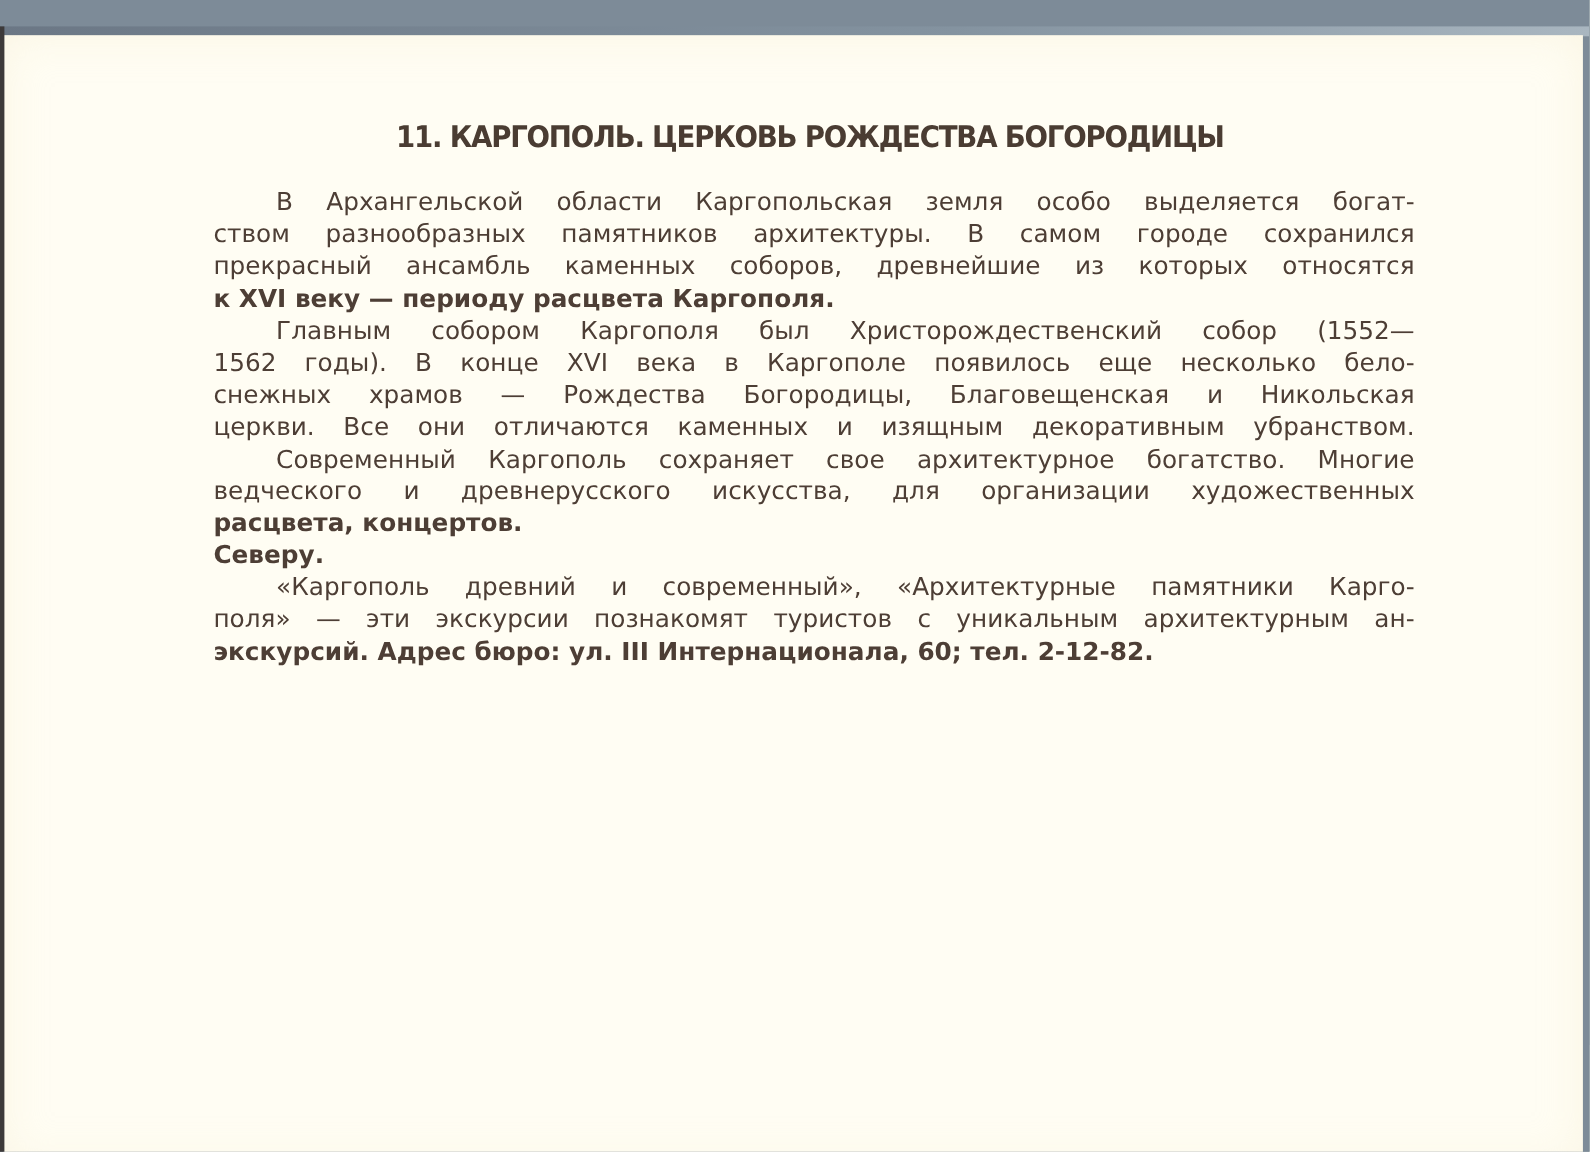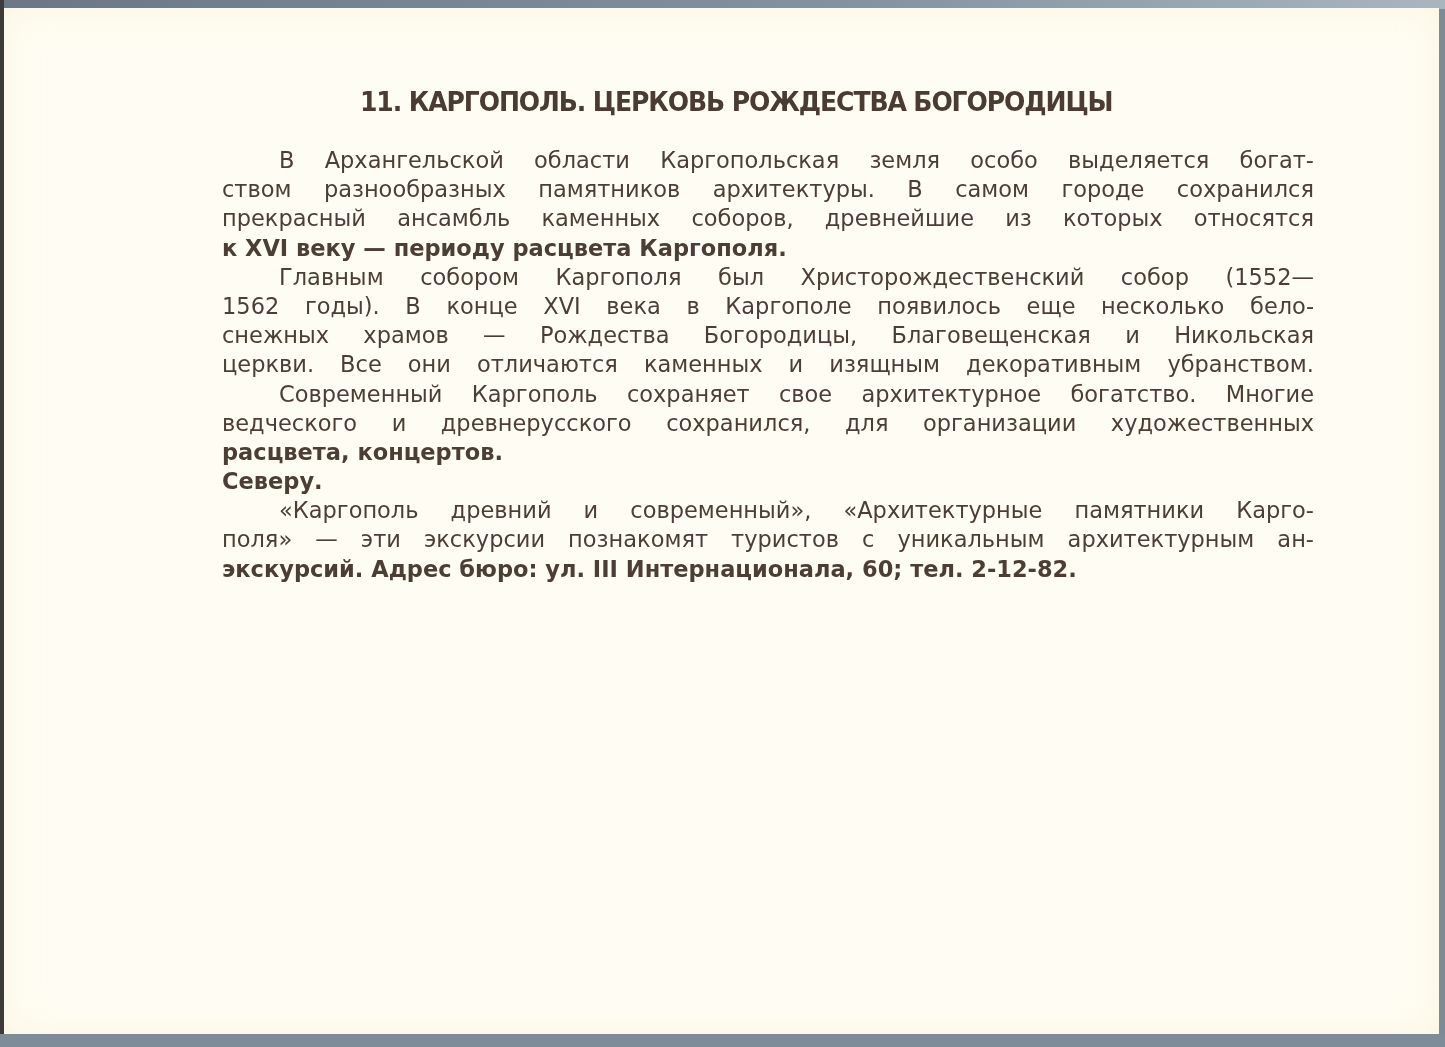--- a/index.html
+++ b/index.html
@@ -8,20 +8,21 @@
       width: 1445px;
       height: 1047px;
       overflow: hidden;
       background: #7d8b98;
     }
     .scan {
       position: relative;
       width: 1445px;
       height: 926px;
       background: #7d8b98;
+      margin-top: 24px;
     }
     .card {
       position: absolute;
       left: 3px;
       top: 8px;
       width: 1436px;
       height: 1026px;
       background: #fffdf3;
       box-shadow: inset 0 0 40px rgba(240, 232, 200, 0.35);
     }
@@ -58,21 +59,21 @@
       font-weight: bold;
       font-size: 27px;
       letter-spacing: -1.2px;
       color: #4a3c32;
       white-space: nowrap;
       transform: scaleX(0.93);
       transform-origin: left center;
     }
     .body-text {
       position: absolute;
-      left: 222px;
+      left: 194px;
       top: 146px;
       width: 1092px;
       font-family: "DejaVu Sans", sans-serif;
       font-size: 22.5px;
       line-height: 29.2px;
       color: #4d3e35;
     }
     .line {
       display: block;
       white-space: nowrap;
@@ -117,21 +118,21 @@
     <span class="line">ством разнообразных памятников архитектуры. В самом городе сохранился</span>
     <span class="line">прекрасный ансамбль каменных соборов, древнейшие из которых относятся</span>
     <span class="line last">к XVI веку — периоду расцвета Каргополя.</span>
 
     <span class="line indent">Главным собором Каргополя был Христорождественский собор (1552—</span>
     <span class="line">1562 годы). В конце XVI века в Каргополе появилось еще несколько бело-</span>
     <span class="line">снежных храмов — Рождества Богородицы, Благовещенская и Никольская</span>
     <span class="line">церкви. Все они отличаются каменных и изящным декоративным убранством.</span>
 
     <span class="line indent">Современный Каргополь сохраняет свое архитектурное богатство. Многие</span>
-    <span class="line">ведческого и древнерусского сохранился, для организации художественных</span>
+    <span class="line">ведческого и древнерусского искусства, для организации художественных</span>
     <span class="line last">расцвета, концертов.</span>
 
     <span class="line last">Северу.</span>
 
     <span class="line indent">«Каргополь древний и современный», «Архитектурные памятники Карго-</span>
     <span class="line">поля» — эти экскурсии познакомят туристов с уникальным архитектурным ан-</span>
     <span class="line last">экскурсий. Адрес бюро: ул. III Интернационала, 60; тел. 2-12-82.</span>
   </div>
 
 </div>

